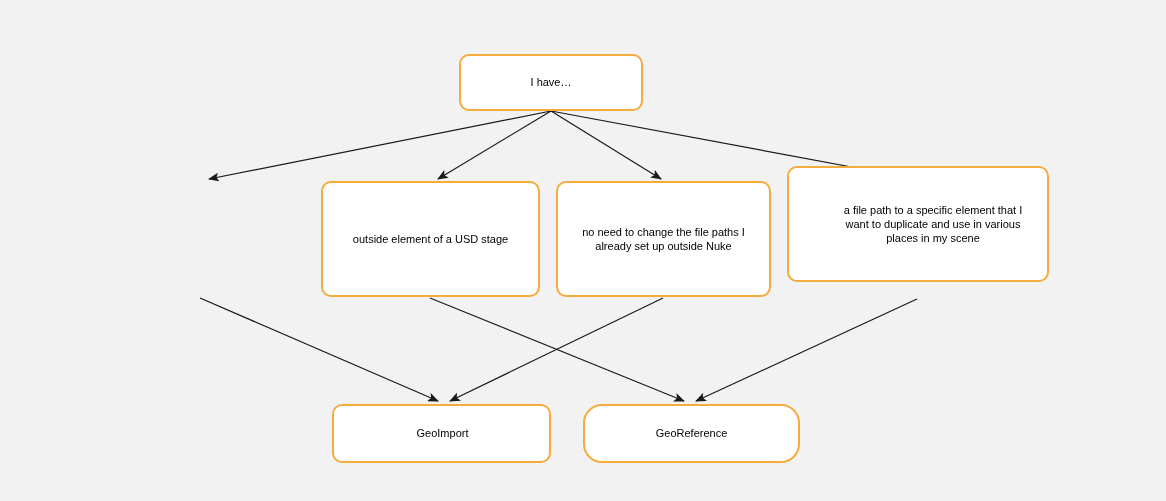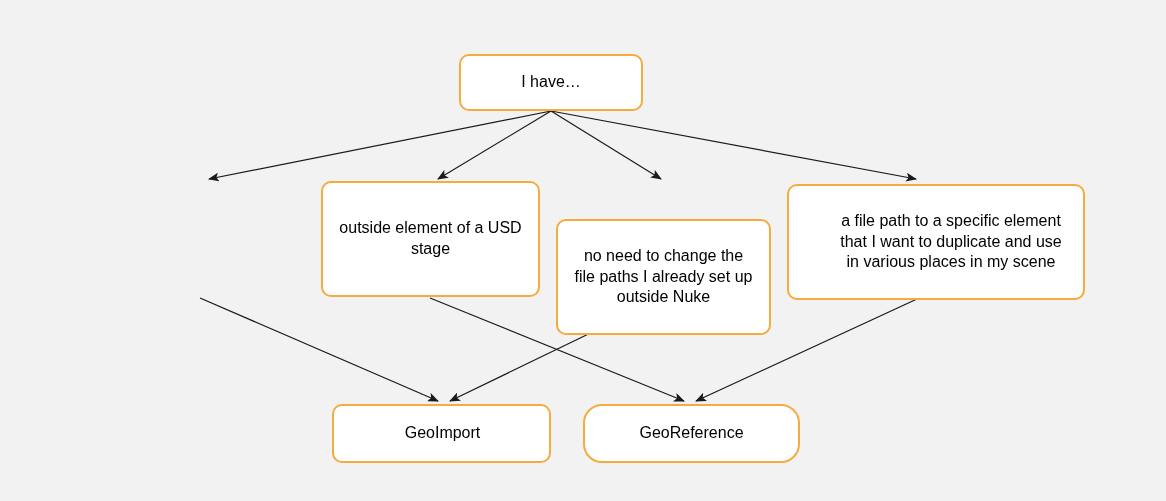--- a/index.html
+++ b/index.html
@@ -28,30 +28,30 @@
   .node {
     position: absolute;
     box-sizing: border-box;
     background: #ffffff;
     border: 2px solid #f5ab3d;
     border-radius: 10px;
     display: flex;
     align-items: center;
     justify-content: center;
     text-align: center;
-    font-size: 16px;
+    font-size: 11px;
     line-height: 1.3;
     color: #000000;
     padding: 6px 14px;
   }
   .node-root        { left: 459px; top: 54px;  width: 184px; height: 57px; }
   .node-option1     { left: 93px;  top: 181px; width: 219px; height: 116px; }
   .node-option2     { left: 321px; top: 181px; width: 219px; height: 116px; }
-  .node-option3     { left: 556px; top: 181px; width: 215px; height: 116px; margin-top: 38px; }
-  .node-option4     { left: 787px; top: 184px; width: 298px; height: 116px; padding-left: 44px; }
+  .node-option3     { left: 556px; top: 181px; width: 215px; height: 116px; }
+  .node-option4     { left: 787px; top: 166px; width: 262px; height: 116px; padding-left: 44px; }
   .node-geoimport   { left: 332px; top: 404px; width: 219px; height: 59px; padding-left: 16px; }
   .node-georeference{ left: 583px; top: 404px; width: 217px; height: 59px; border-radius: 19px; }
 </style>
 </head>
 <body>
 
 <div class="canvas">
 
   <svg class="edges-layer" width="1166" height="501" viewBox="0 0 1166 501" xmlns="http://www.w3.org/2000/svg">
     <defs>

